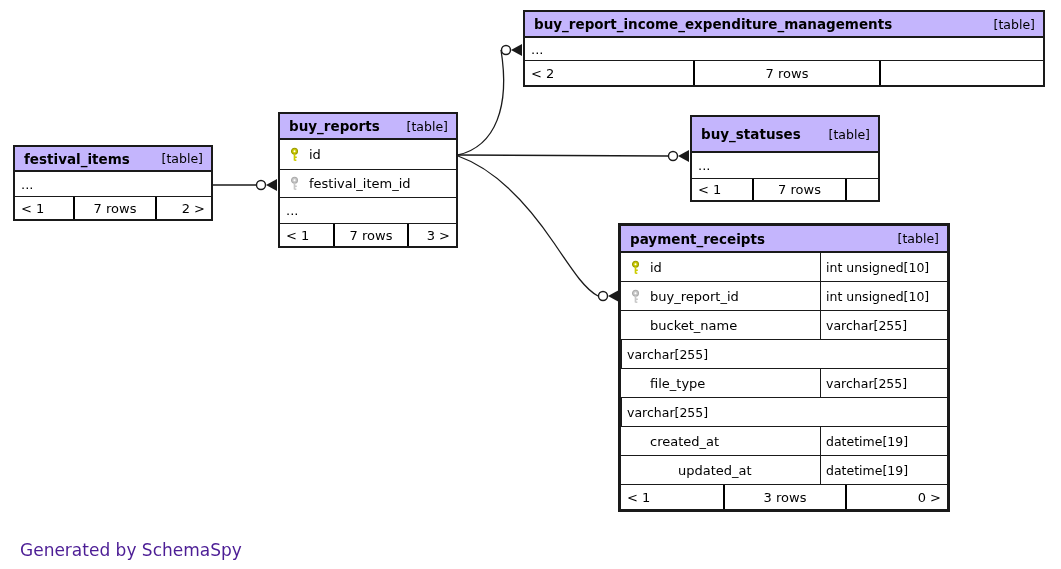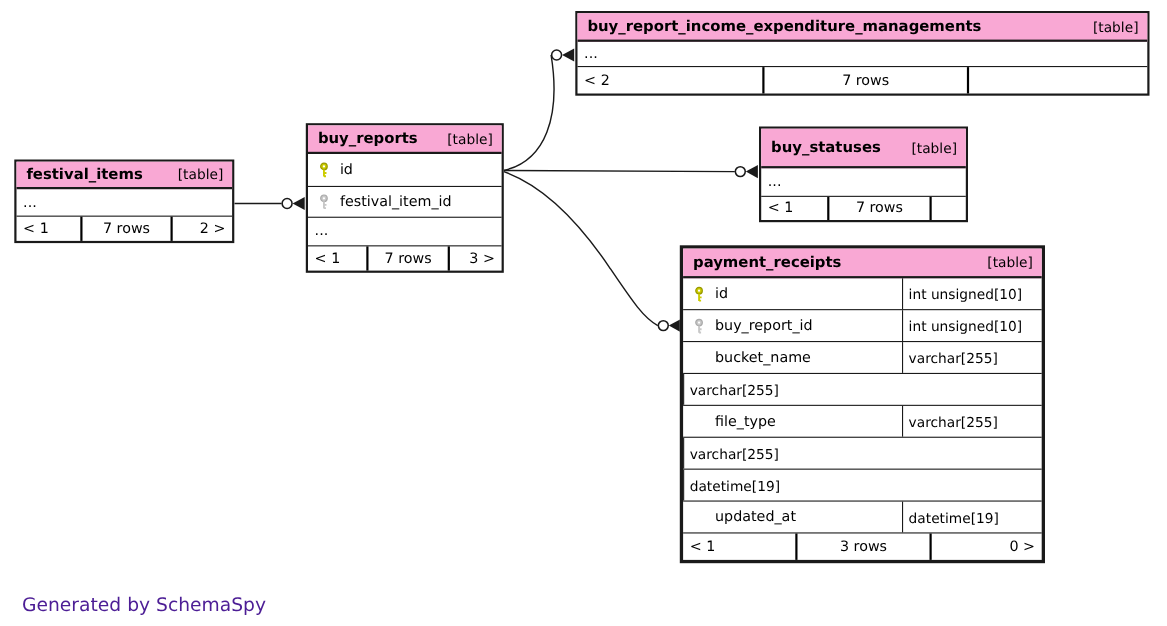--- a/index.html
+++ b/index.html
@@ -9,21 +9,21 @@
     font-family:"DejaVu Sans",sans-serif;
     color:#000;
   }
   #edge-layer{position:absolute;left:0;top:0;z-index:1;}
   #diagram-root{position:absolute;left:0;top:0;width:1061px;height:569px;z-index:2;}
   .table-node{
     position:absolute;background:#fff;border:2px solid #1a1a1a;box-sizing:border-box;
   }
   .table-node.emphasis{border-width:3px;}
   .tbl-header{
-    background:#f9a8d4;border-bottom:2px solid #1a1a1a;box-sizing:border-box;
+    background:#c4b5fd;border-bottom:2px solid #1a1a1a;box-sizing:border-box;
     display:flex;justify-content:space-between;align-items:center;
     padding:0 8px 0 9px;
   }
   .tbl-name{font-weight:bold;font-size:13.5px;white-space:nowrap;}
   .tbl-badge{font-size:12.5px;white-space:nowrap;padding-left:14px;}
   .tbl-row{
     display:flex;align-items:stretch;border-bottom:1px solid #1a1a1a;box-sizing:border-box;
     font-size:13px;
   }
   .tbl-row:last-of-type{}
@@ -205,23 +205,27 @@
         <div class="cell-name">
           <span class="icon-slot"></span>
           <span class="col-label">file_type</span>
         </div>
         <div class="cell-type" style="width: 127px;">varchar[255]</div>
       </div>
       <div class="tbl-row" style="height: 29px;">
         <div class="cell-type" style="width: 127px;">varchar[255]</div>
       </div>
       <div class="tbl-row" style="height: 29px;">
+        <div class="cell-name">
+          <span class="icon-slot"></span>
+          <span class="col-label">created_at</span>
+        </div>
         <div class="cell-type" style="width: 127px;">datetime[19]</div>
       </div>
-      <div class="tbl-row" style="height: 29px;">
+      <div class="tbl-row" style="height: 29px; padding-left: 28px;">
         <div class="cell-name">
           <span class="icon-slot"></span>
           <span class="col-label">updated_at</span>
         </div>
         <div class="cell-type" style="width: 127px;">datetime[19]</div>
       </div>
       <div class="tbl-footer" style="height: 24px;">
         <div class="f-cell f-left" style="width: 102px;">&lt; 1</div>
         <div class="f-cell f-center" style="width: 122px;">3 rows</div>
         <div class="f-cell f-right" style="width: 102px;">0 &gt;</div>

